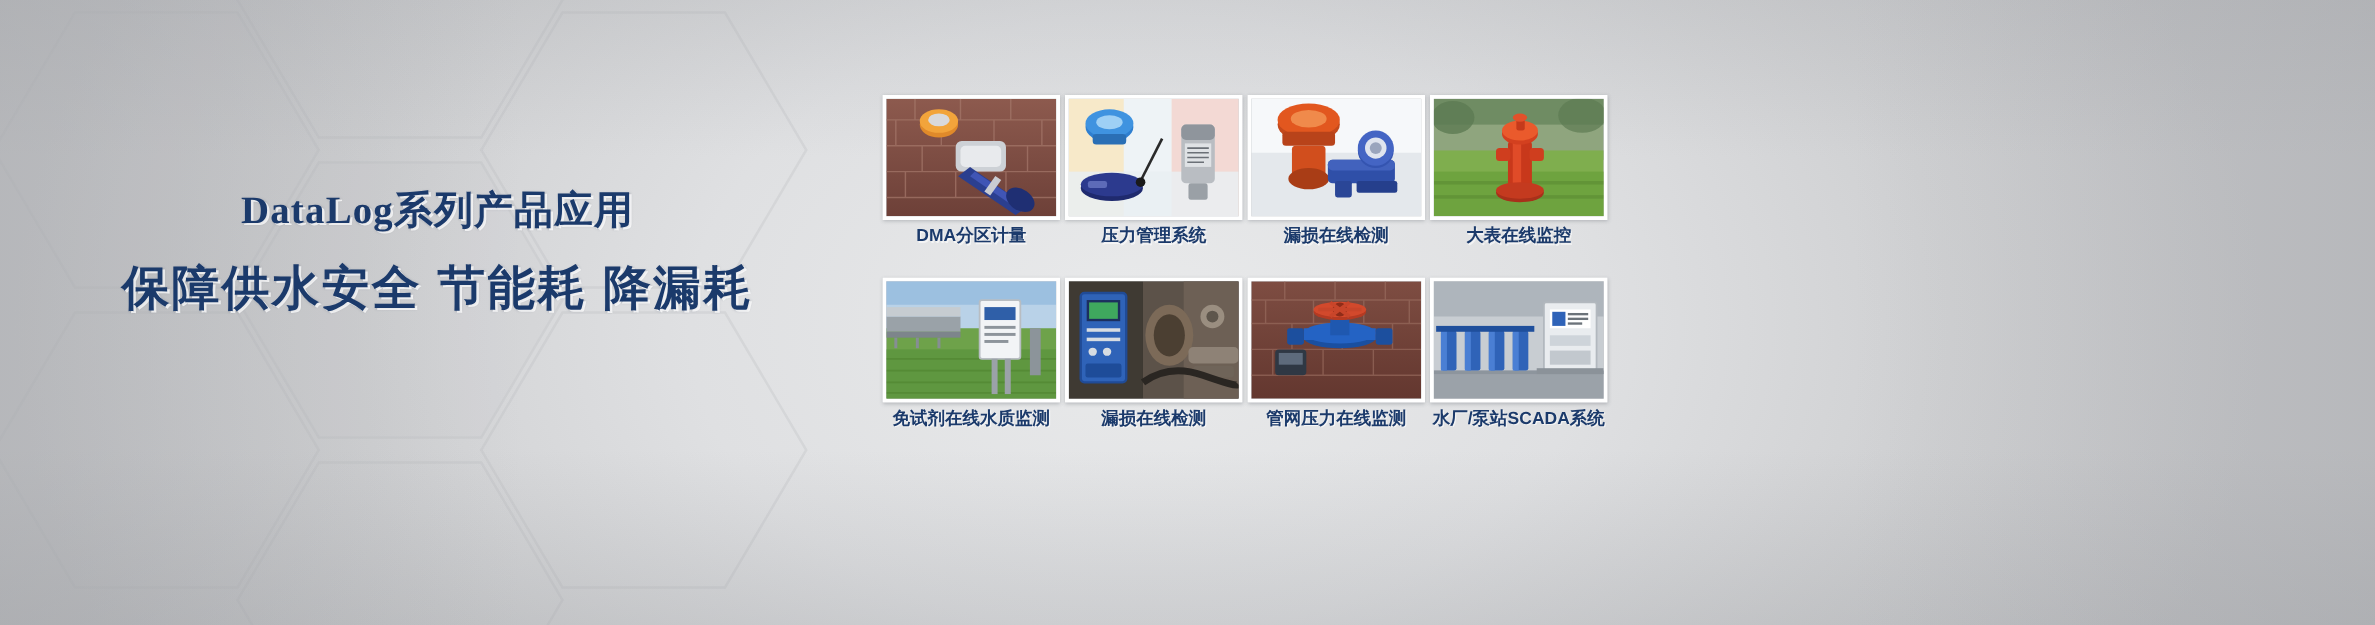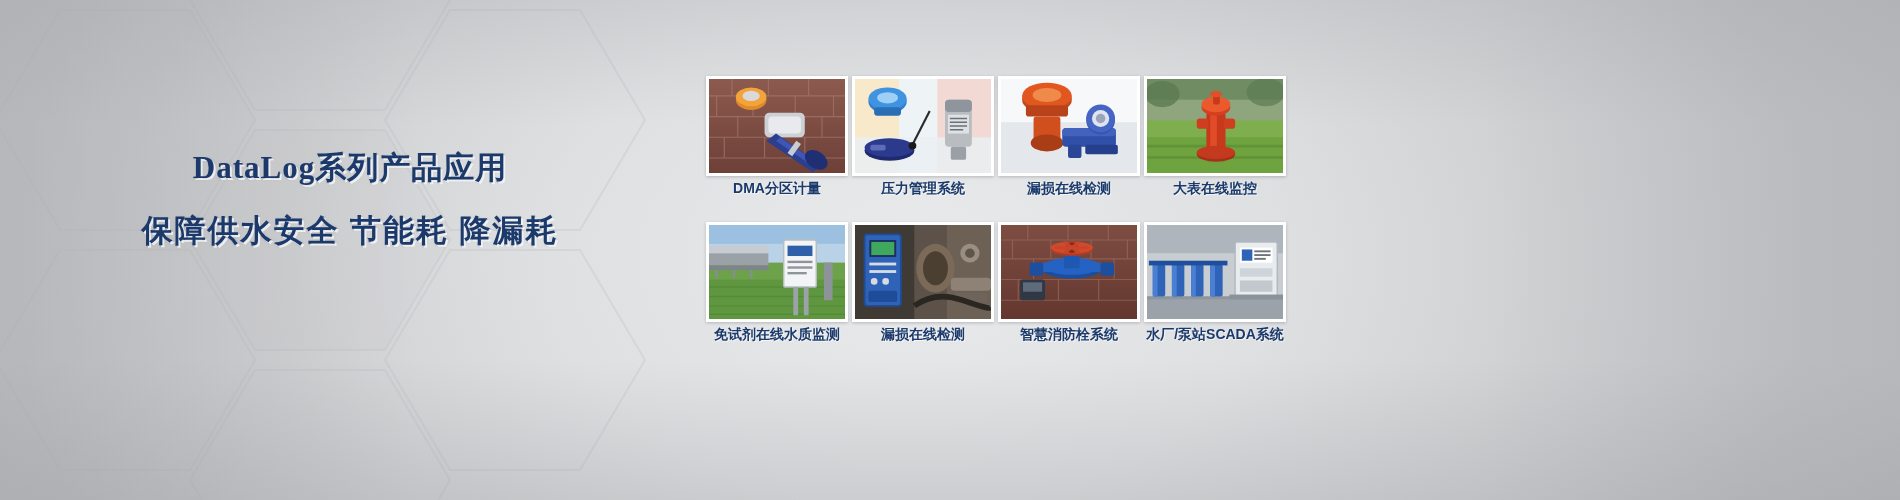--- a/index.html
+++ b/index.html
@@ -31,21 +31,21 @@
   }
   .hl-line{
     color:#1b3a6b;
     font-family:"Liberation Serif","DejaVu Serif",serif;
     font-weight:bold;
     letter-spacing:1px;
     text-shadow:2px 2px 0 rgba(255,255,255,.75), 1px 1px 2px rgba(90,100,120,.45);
     white-space:nowrap;
   }
   #hl1{ font-size:31px; line-height:36px; }
-  #hl2{ font-size:31px; line-height:36px; margin-top:27px;
+  #hl2{ font-size:38px; line-height:36px; margin-top:27px;
         font-family:"Liberation Sans","DejaVu Sans",sans-serif; letter-spacing:2px; }
 
   
   #grid{
     position:absolute; left:706px; top:76px;
     display:grid;
     grid-template-columns:repeat(4,142px);
     grid-template-rows:repeat(2,100px);
     column-gap:4px; row-gap:46px;
     z-index:5;
@@ -290,21 +290,21 @@
           <circle cx="74" cy="24" r="6" fill="#8f2c18"></circle>
           <g stroke="#c8452a" stroke-width="3" fill="none">
             <path d="M56 24h36M66 18l16 12M66 30l16-12"></path>
           </g>
           <rect x="30" y="40" width="14" height="14" rx="2" fill="#1c4f9e"></rect>
           <rect x="104" y="40" width="14" height="14" rx="2" fill="#1c4f9e"></rect>
           <rect x="20" y="58" width="26" height="22" rx="3" fill="#2f3844"></rect>
           <rect x="23" y="61" width="20" height="10" fill="#5e6b7c"></rect>
         </svg>
       </div>
-      <div class="cap">智慧消防栓系统</div>
+      <div class="cap">管网压力在线监测</div>
     </div>
 
     <div class="card">
       <div class="thumb">
         <svg viewBox="0 0 142 100" preserveAspectRatio="none">
           <rect width="142" height="100" fill="#c8cdd2"></rect>
           <rect y="0" width="142" height="30" fill="#aeb5bc"></rect>
           <rect y="76" width="142" height="24" fill="#9ba2a9"></rect>
           <g fill="#8d959d">
             <rect x="0" y="76" width="142" height="3"></rect>

